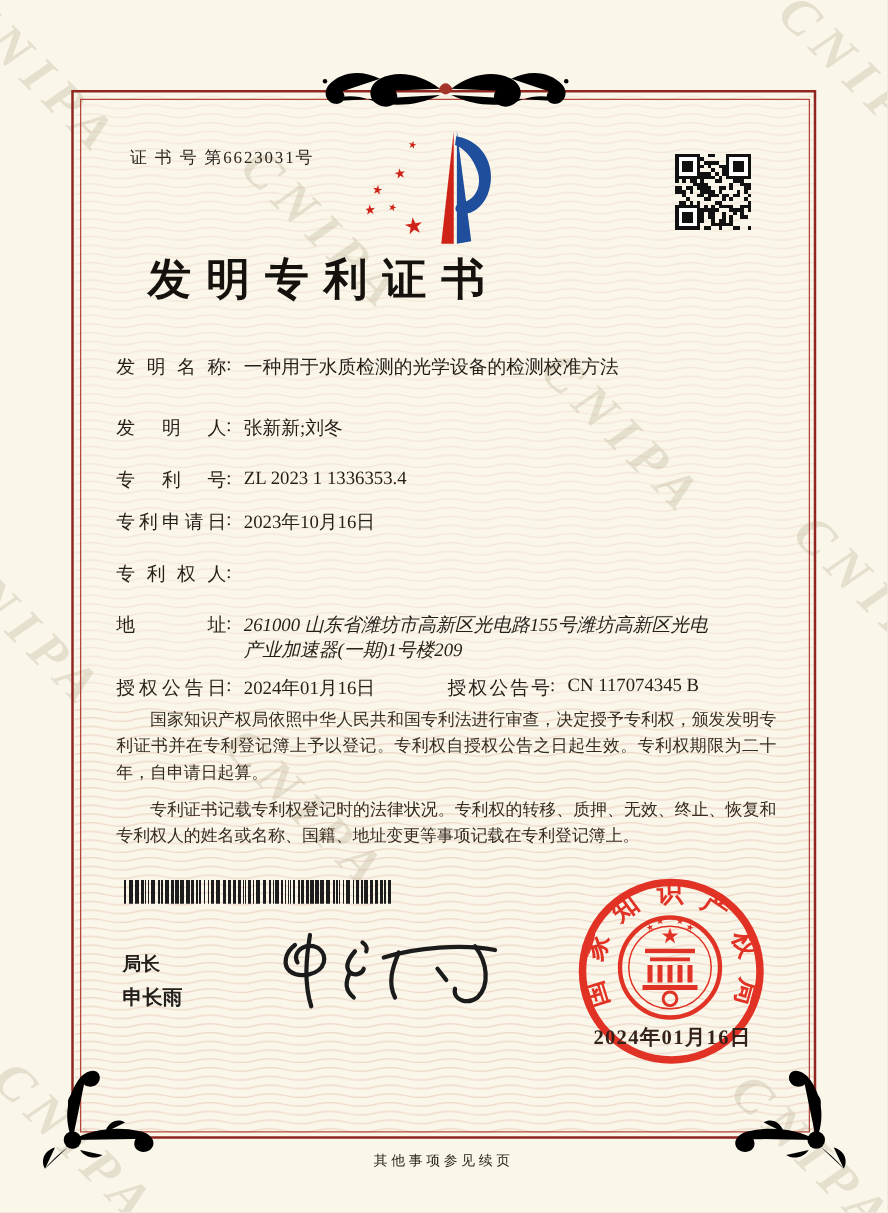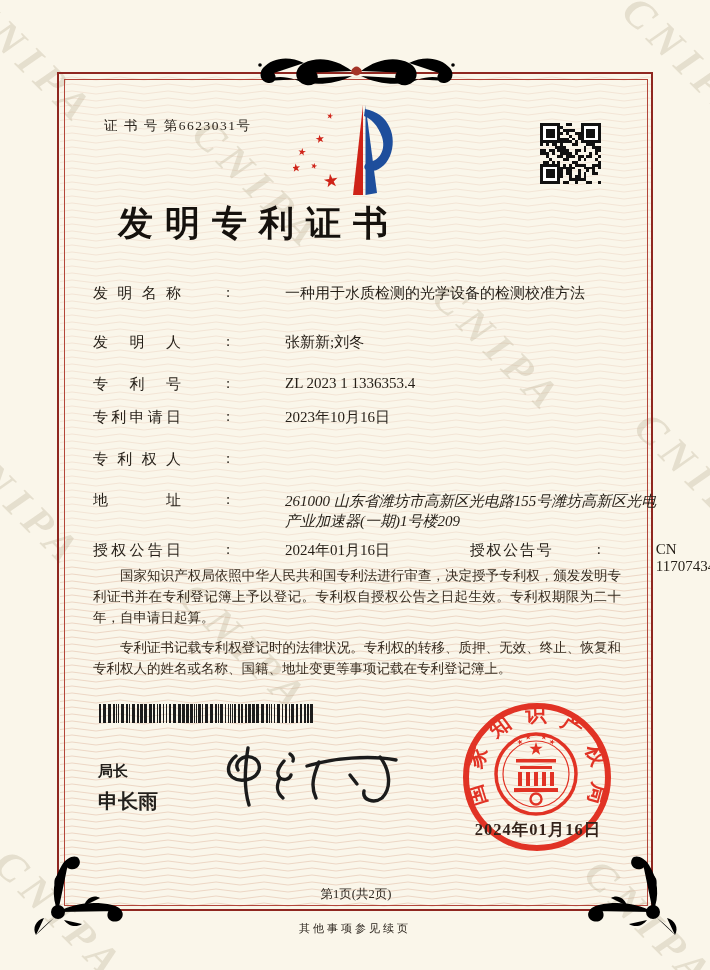--- a/index.html
+++ b/index.html
@@ -13,35 +13,35 @@
   .frame-outer{position:absolute;left:57px;top:72px;width:592px;height:835px;border:2.5px solid #8f2720;}
   .frame-inner{position:absolute;left:63.5px;top:78.5px;width:582px;height:825px;border:1.2px solid #b3463a;}
   .orn{position:absolute;}
   .orn path,.orn circle{stroke:#a43427;stroke-width:2;fill:none;stroke-linecap:round;}
   .orn .dotf{fill:#a43427;stroke:none;}
   
   .certno{position:absolute;left:92px;top:117px;font-size:13.5px;letter-spacing:1.5px;color:#2b241d;margin-left:12px;}
   .title{position:absolute;left:106px;top:200px;width:500px;font-size:35px;
          font-weight:700;letter-spacing:12px;text-indent:12px;color:#15110d;}
   
-  .row{position:absolute;left:93px;display:flex;font-size:15px;align-items:flex-start;gap:45px;}
+  .row{position:absolute;left:93px;display:flex;font-size:15px;align-items:flex-start;}
   .lbl{display:inline-block;width:88px;text-align:justify;text-align-last:justify;flex:none;}
   .colon{width:12px;flex:none;}
   .val{margin-left:2px;}
   .val-addr{width:384px;line-height:20px;font-style:italic;}
   .lbl2{display:inline-block;width:82px;text-align:justify;text-align-last:justify;flex:none;}
   
   .paras{position:absolute;left:93px;top:565px;width:528px;font-size:13.5px;line-height:21px;
          text-align:justify;color:#362b1f;}
   .paras p{margin:0 0 9px;text-indent:2em;}
   
   .issuer-title{position:absolute;left:98px;top:762px;font-family:"Liberation Sans","DejaVu Sans",sans-serif;
                 font-weight:700;font-size:15px;color:#23201c;}
   .issuer-name{position:absolute;left:98px;top:788px;font-family:"Liberation Sans","DejaVu Sans",sans-serif;
-               font-weight:700;font-size:20px;color:#23201c;}
+               font-weight:700;font-size:16px;color:#23201c;}
   .sig path{stroke:#1b1b1b;stroke-width:3.4;fill:none;stroke-linecap:round;stroke-linejoin:round;}
   
   .seal text{font-family:"Liberation Serif","DejaVu Serif",serif;}
   
   .pagenum{position:absolute;left:106px;top:886px;width:500px;text-align:center;font-size:12.5px;color:#2b241d;}
   .contnote{position:absolute;left:105px;top:921px;width:500px;text-align:center;font-size:11px;
             letter-spacing:3px;color:#2b241d;}
 </style>
 </head>
 <body>
@@ -418,16 +418,15 @@
         <rect x="74" y="80" width="4" height="14"></rect>
       <rect x="82" y="80" width="4" height="14"></rect>
         <rect x="90" y="80" width="4" height="14"></rect>
       <rect x="98" y="80" width="4" height="14"></rect>
       <rect x="62" y="96" width="44" height="4"></rect>
       <circle cx="84" cy="107" r="5.5" fill="none" stroke="#e02517" stroke-width="2.4"></circle>
     </g>
     <text x="86" y="143" text-anchor="middle" font-size="16.5" font-weight="700" letter-spacing="1" fill="#24130b">2024年01月16日</text>
   </svg>
 
-  <div class="pagenum">第1页(共2页)</div>
   <div class="contnote">其他事项参见续页</div>
 
 </div>
 
 </body></html>

